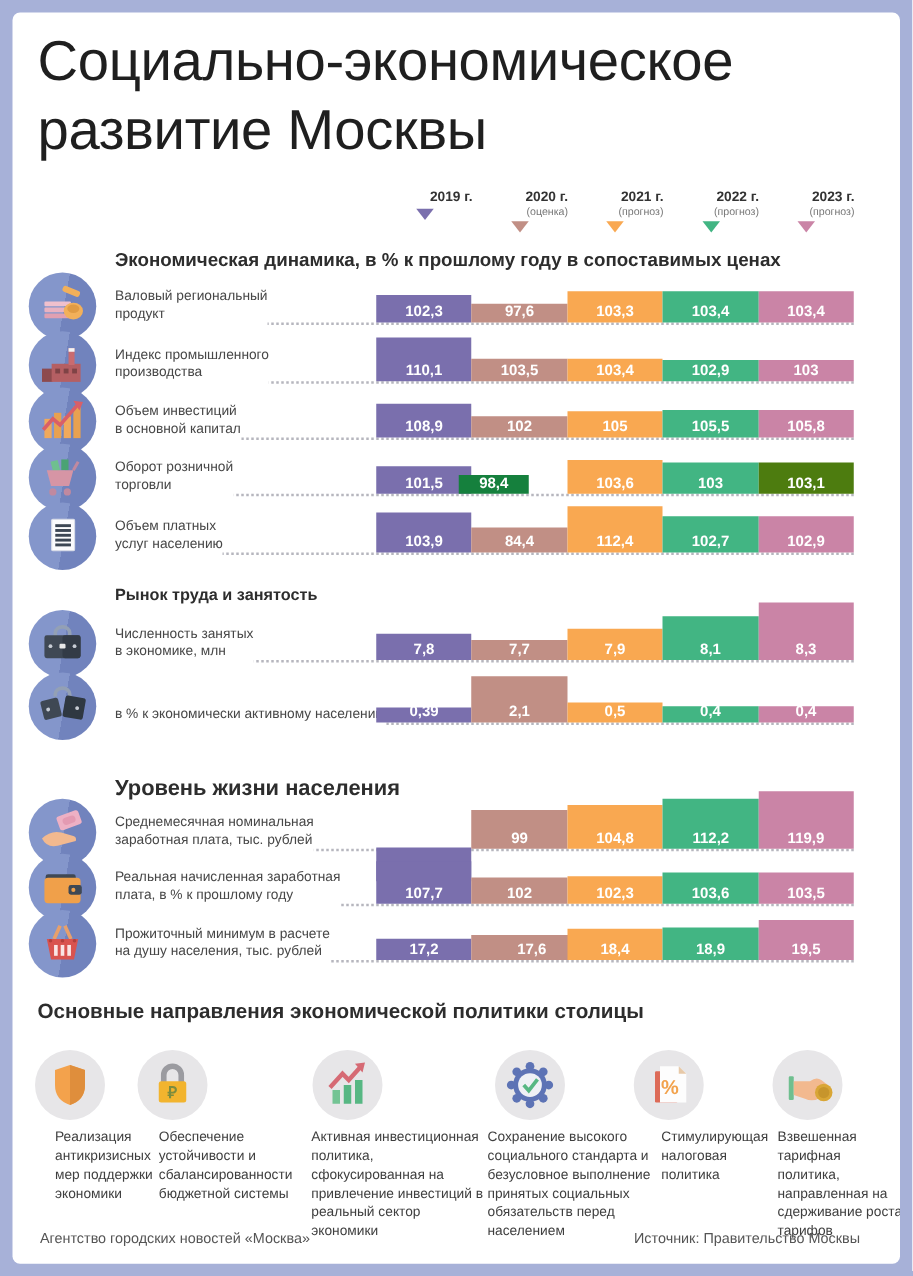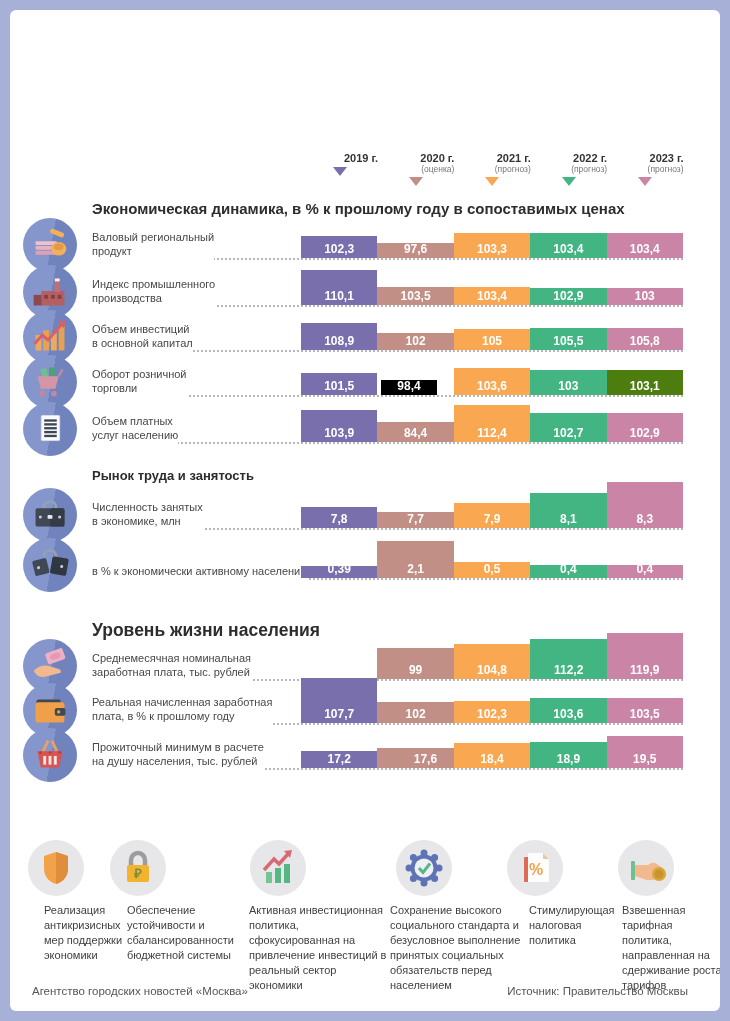--- a/index.html
+++ b/index.html
@@ -24,20 +24,21 @@
   .policy-icon svg{width:56px;height:56px;display:block;}
   .policy-caption{position:absolute;top:893px;font-size:11px;line-height:15px;color:#3f3f3f;margin-left:12px;}
   .footer-left{position:absolute;left:22px;top:975px;font-size:11.5px;color:#555;}
   .footer-right{position:absolute;right:32px;top:975px;font-size:11.5px;color:#555;}
 </style>
 </head>
 <body>
 
 <div class="frame">
   <div class="card">
+    <h1 class="title">Социально-экономическое развитие Москвы</h1>
     <div id="legend">
         <div class="legend-item" style="left: 291px;">
           <div class="legend-year">2019 г.</div>
           <div class="legend-tri" style="border-top-color: rgb(122, 111, 173);"></div>
         </div>
         <div class="legend-item" style="left: 367.4px;">
           <div class="legend-year">2020 г.</div>
           <div class="legend-note">(оценка)</div>
           <div class="legend-tri" style="border-top-color: rgb(193, 143, 133);"></div>
         </div>
@@ -161,21 +162,21 @@
           </svg>
         </div>
         <div class="dotline" style="left: 82px; top: 385px; width: 591px;"></div>
         <div class="row-label" style="bottom: 612px;">
           <div>Оборот розничной</div>
           <div>торговли</div>
         </div>
         <div class="bar" style="left: 291px; width: 76.4px; top: 363px; height: 22px; background: rgb(122, 111, 173);">
           <span>101,5</span>
         </div>
-        <div class="bar" style="left: 371px; width: 56px; top: 370px; height: 15px; background: #000000;">
+        <div class="bar" style="left: 357px; width: 56px; top: 370px; height: 15px; background: #15803d;">
           <span>98,4</span>
         </div>
         <div class="bar" style="left: 443.8px; width: 76.4px; top: 358px; height: 27px; background: rgb(249, 168, 81);">
           <span>103,6</span>
         </div>
         <div class="bar" style="left: 520.2px; width: 76.4px; top: 360px; height: 25px; background: rgb(66, 181, 131);">
           <span>103</span>
         </div>
         <div class="bar" style="left: 596.6px; width: 76.4px; top: 360px; height: 25px; background: #4d7c0f;">
           <span>103,1</span>
@@ -356,20 +357,21 @@
         <div class="bar" style="left: 443.8px; width: 76.4px; top: 733px; height: 25px; background: rgb(249, 168, 81);">
           <span>18,4</span>
         </div>
         <div class="bar" style="left: 520.2px; width: 76.4px; top: 732px; height: 26px; background: rgb(66, 181, 131);">
           <span>18,9</span>
         </div>
         <div class="bar" style="left: 596.6px; width: 76.4px; top: 726px; height: 32px; background: rgb(202, 132, 166);">
           <span>19,5</span>
         </div>
       </div>
+    <div class="policy-title">Основные направления экономической политики столицы</div>
     <div id="policy-items">
         <div class="policy-icon" style="left: 18px; top: 830px;">
           <svg viewBox="0 0 56 56">
             <path d="M28 12 l12 4 v12 q0 12 -12 16 q-12 -4 -12 -16 v-12 z" fill="#f3a24c"></path>
             <path d="M28 12 l12 4 v12 q0 12 -12 16 z" fill="#df8e3c"></path>
           </svg>
         </div>
         <div class="policy-caption" style="left: 22px; width: 80px;">Реализация антикризисных мер поддержки экономики</div>
         <div class="policy-icon" style="left: 100px; top: 830px;">
           <svg viewBox="0 0 56 56">

